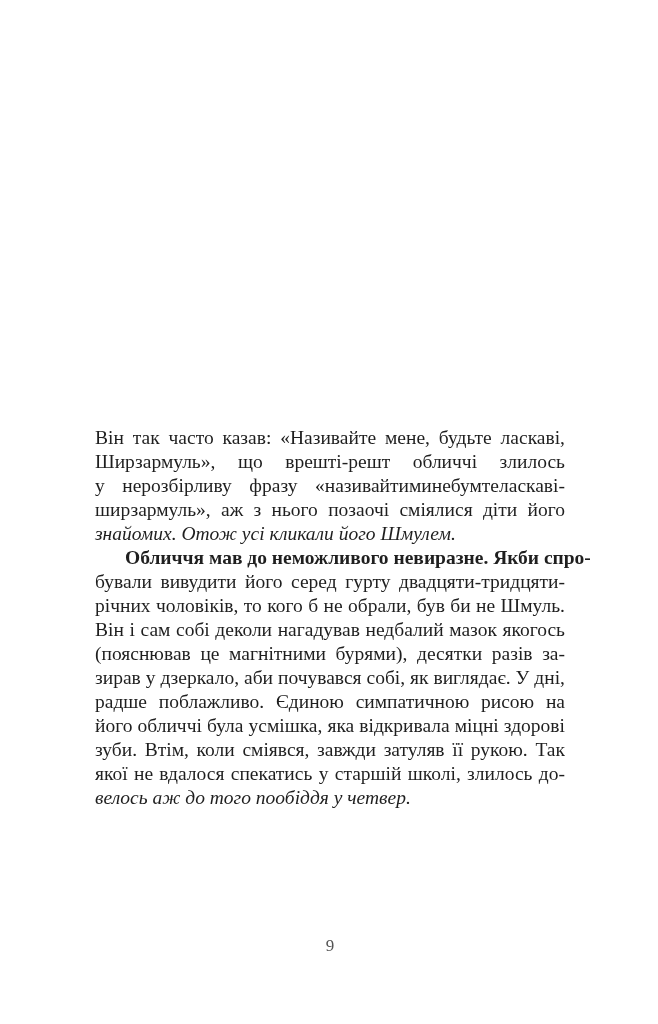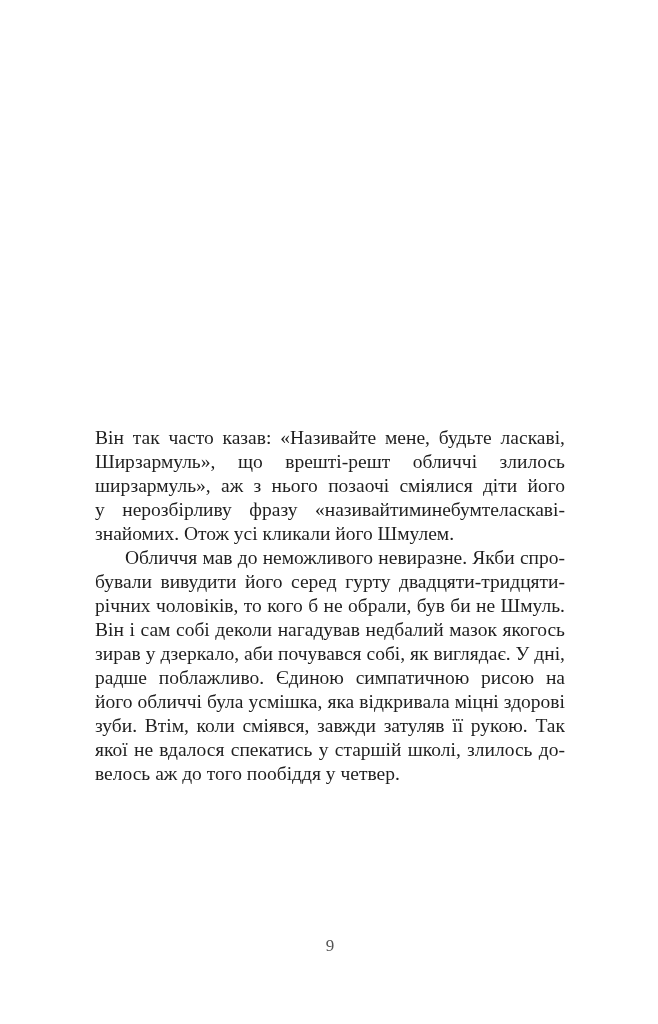--- a/index.html
+++ b/index.html
@@ -25,49 +25,52 @@
     line-height: 24px;
   }
   .text-line {
     text-align: justify;
     text-align-last: justify;
     white-space: nowrap;
   }
   .text-line.para-end {
     text-align: right;
     text-align-last: left;
+    font-style: italic;
   }
   .text-line.indent {
     text-indent: 30px;
+    font-weight: bold;
   }
   .folio {
     position: absolute;
     left: 95px;
     top: 934px;
     width: 470px;
     text-align: center;
     font-size: 17px;
     color: #555555;
     line-height: 24px;
   }
 </style>
 </head>
 <body>
 
 <div class="book-page">
   <div class="text-block">
       <div class="text-line">Він так часто казав: «Називайте мене, будьте ласкаві,</div>
       <div class="text-line">Ширзармуль», що врешті-решт обличчі злилось</div>
+      <div class="text-line">у нерозбірливу фразу «називайтиминебумтеласкаві-</div>
       <div class="text-line">ширзармуль», аж з нього позаочі сміялися діти його</div>
-      <div class="text-line">у нерозбірливу фразу «називайтиминебумтеласкаві-</div>
       <div class="text-line para-end">знайомих. Отож усі кликали його Шмулем.</div>
       <div class="text-line indent">Обличчя мав до неможливого невиразне. Якби спро-</div>
       <div class="text-line">бували вивудити його серед гурту двадцяти-тридцяти-</div>
       <div class="text-line">річних чоловіків, то кого б не обрали, був би не Шмуль.</div>
       <div class="text-line">Він і сам собі деколи нагадував недбалий мазок якогось</div>
+      <div class="text-line">(пояснював це магнітними бурями), десятки разів за-</div>
       <div class="text-line">зирав у дзеркало, аби почувався собі, як виглядає. У дні,</div>
       <div class="text-line">радше поблажливо. Єдиною симпатичною рисою на</div>
       <div class="text-line">його обличчі була усмішка, яка відкривала міцні здорові</div>
       <div class="text-line">зуби. Втім, коли сміявся, завжди затуляв її рукою. Так</div>
       <div class="text-line">якої не вдалося спекатись у старшій школі, злилось до-</div>
       <div class="text-line para-end">велось аж до того пообіддя у четвер.</div>
     </div>
   <div class="folio">9</div>
 </div>
 

